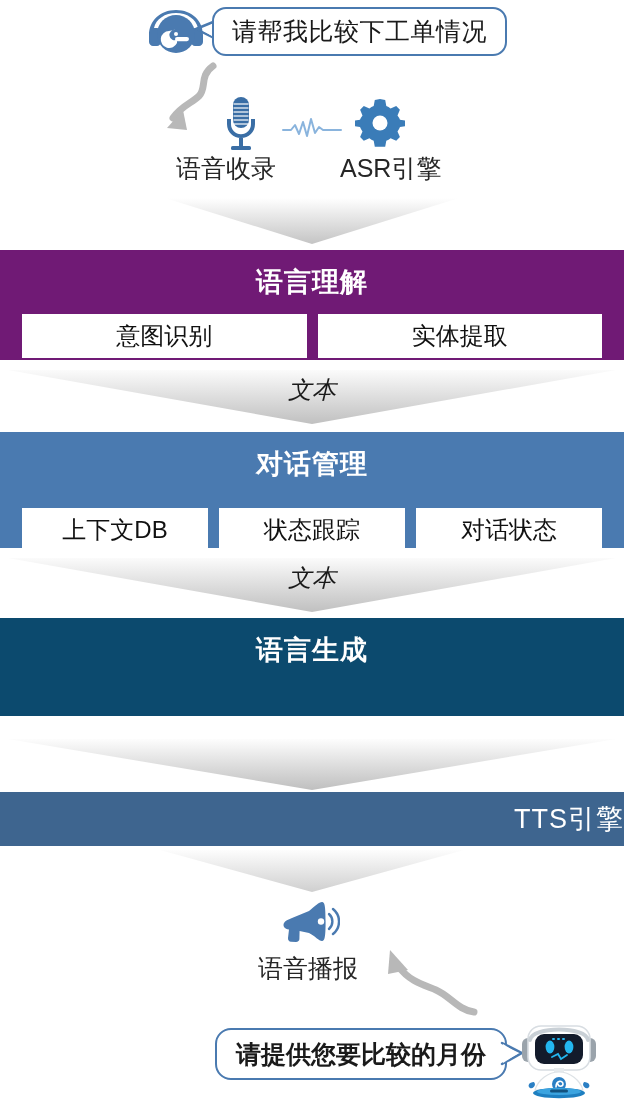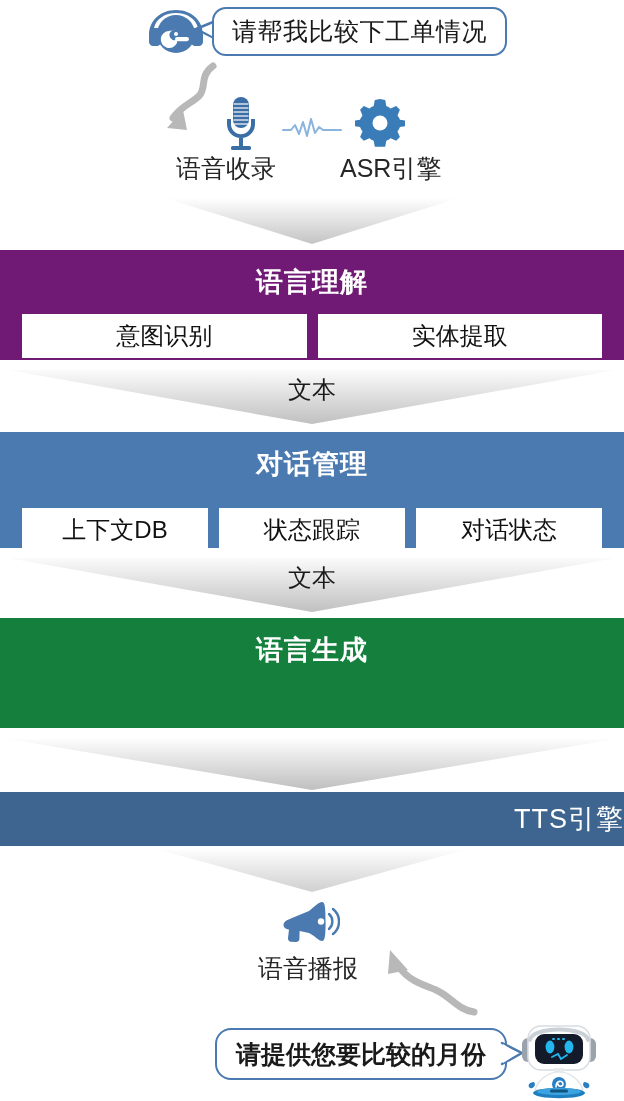--- a/index.html
+++ b/index.html
@@ -37,21 +37,21 @@
   .gear-icon{left:355px;top:98px;width:50px;height:50px;}
 
   .row-labels{left:0;top:152px;width:624px;height:40px;}
   .lbl{
     position:absolute;font-size:25px;color:#262626;white-space:nowrap;
   }
   .lbl-voice{left:176px;top:0;}
   .lbl-asr{left:340px;top:0;}
 
   
-  .chev{position:absolute;}
+  .chev{position:absolute;font-style:italic;}
   .chev svg{display:block;}
   .chev-label{
     position:absolute;width:100%;text-align:center;
     font-size:24px;color:#1a1a1a;top:8px;left:0;
   }
 
   
   .band{position:absolute;left:0;width:624px;box-sizing:border-box;}
   .band-title{
     width:100%;text-align:center;font-weight:bold;color:#ffffff;
@@ -67,21 +67,21 @@
   }
 
   .band-understand{top:250px;height:110px;background:#701a75;}
   .band-understand .band-title{padding-top:14px;}
   .band-understand .band-boxes{margin-top:14px;}
 
   .band-dialog{top:432px;height:116px;background:#4a7ab0;}
   .band-dialog .band-title{padding-top:14px;}
   .band-dialog .band-boxes{margin-top:26px;align-items:center;}
 
-  .band-generate{top:618px;height:110px;background:#15803d;}
+  .band-generate{top:618px;height:98px;background:#0c4a6e;}
   .band-generate .band-title{padding-top:14px;}
   .band-generate .band-boxes{margin-top:14px;}
 
   .band-tts{
     top:792px;height:54px;background:#3e658f;
     display:flex;align-items:center;justify-content:flex-end;
   }
   .band-tts .tts-title{
     color:#ffffff;font-size:27px;font-weight:normal;letter-spacing:1px;
   }

